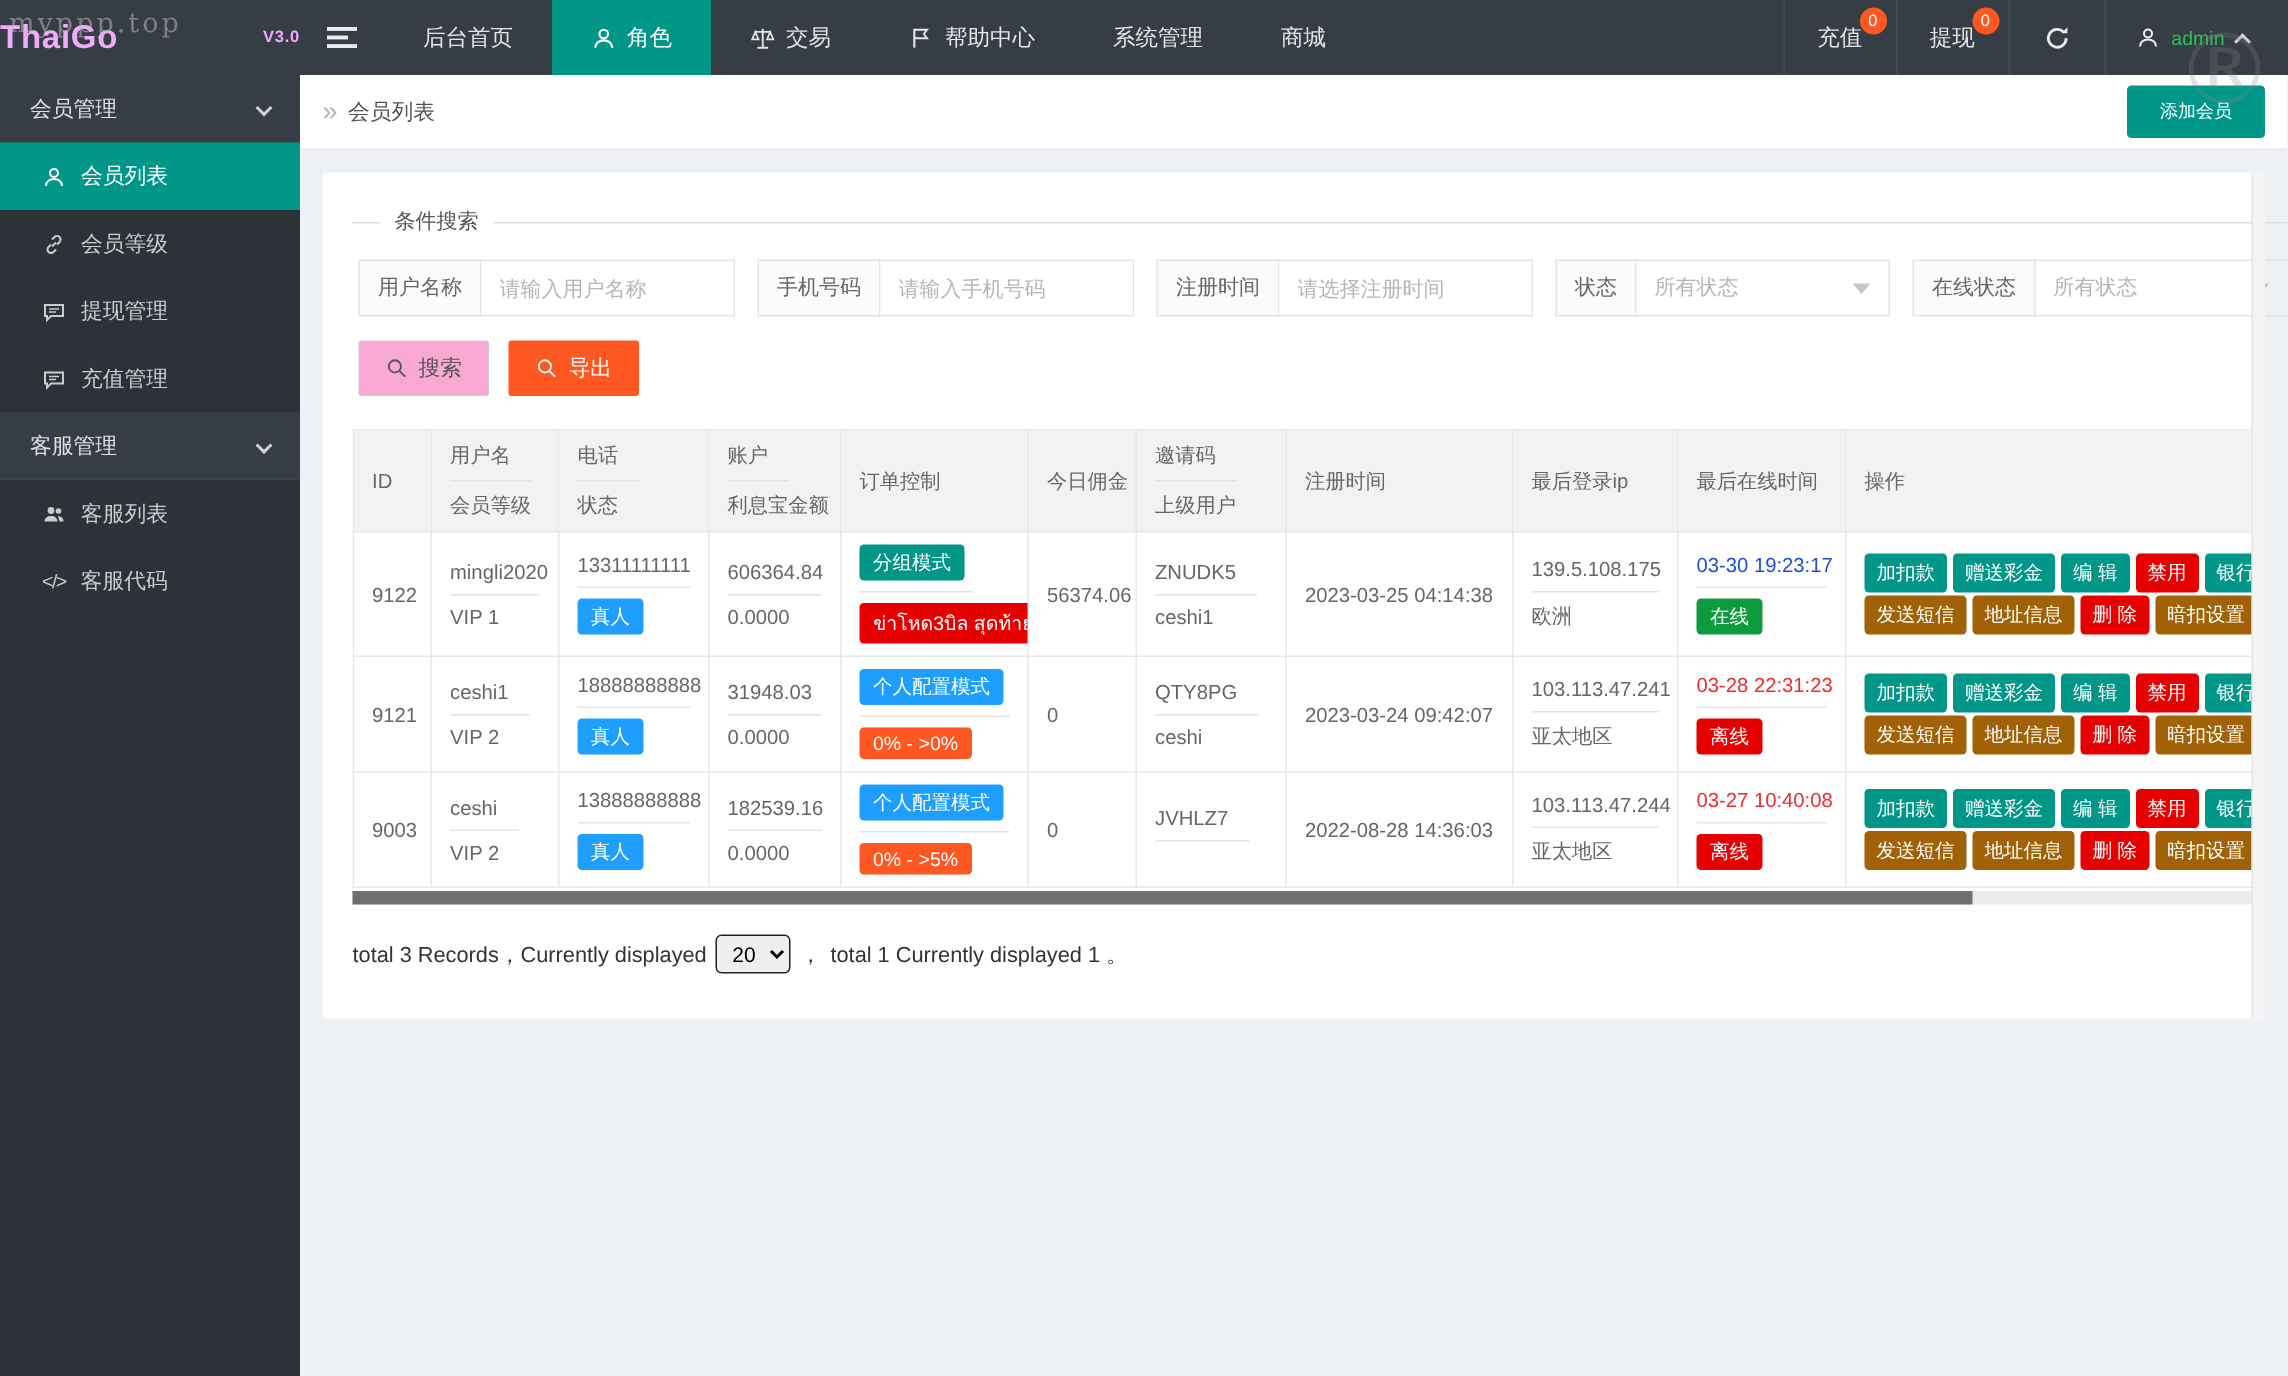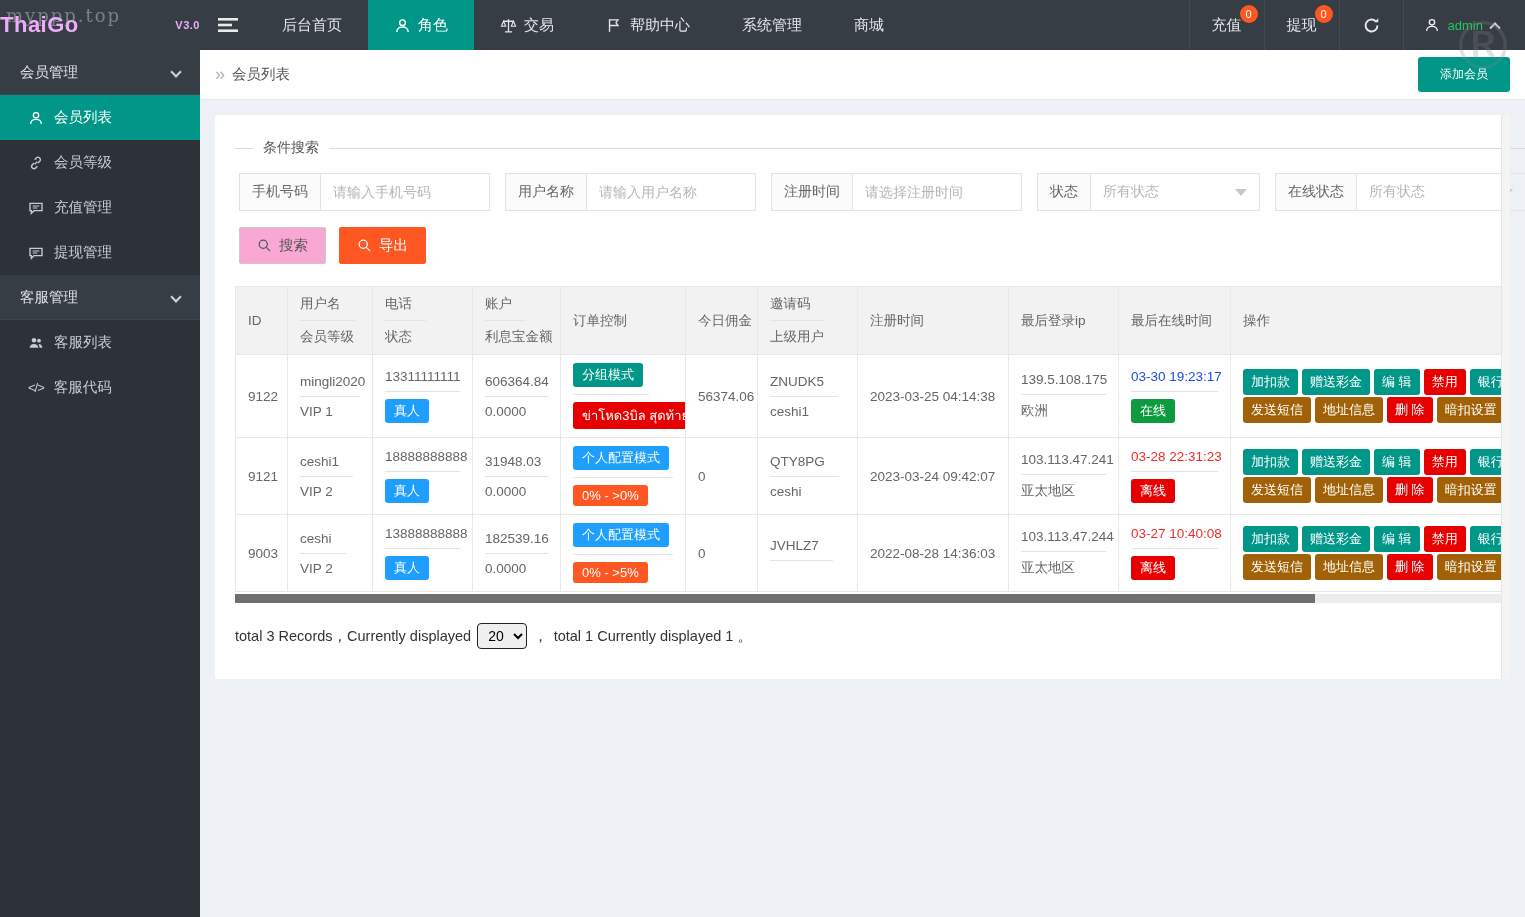--- a/index.html
+++ b/index.html
@@ -184,28 +184,28 @@
         <path d="M10 14l4-4" stroke="#c8cdd2" stroke-width="2"></path>
         <path d="M9 12l-2.5 2.5a3.5 3.5 0 0 0 5 5L14 17M15 12l2.5-2.5a3.5 3.5 0 0 0-5-5L10 7" fill="none" stroke="#c8cdd2" stroke-width="2"></path>
       </svg>
     <span>会员等级</span>
   </div>
   <div class="side-item">
     <svg viewBox="0 0 24 24">
         <path d="M3 5h18v11H9l-4 4v-4H3z" fill="none" stroke="#c8cdd2" stroke-width="2"></path>
         <path d="M7 9h10M7 12h7" stroke="#c8cdd2" stroke-width="1.6"></path>
       </svg>
-    <span>充值管理</span>
+    <span>提现管理</span>
   </div>
   <div class="side-item">
     <svg viewBox="0 0 24 24">
         <path d="M3 5h18v11H9l-4 4v-4H3z" fill="none" stroke="#c8cdd2" stroke-width="2"></path>
         <path d="M7 9h10M7 12h7" stroke="#c8cdd2" stroke-width="1.6"></path>
       </svg>
-    <span>提现管理</span>
+    <span>充值管理</span>
   </div>
   <div class="side-group">
     <span>客服管理</span>
     <i class="chev down"></i>
   </div>
   <div class="side-item">
     <svg viewBox="0 0 24 24">
         <circle cx="9" cy="8" r="3.4" fill="#c8cdd2"></circle>
         <path d="M2.5 19c0-3.6 2.9-5.6 6.5-5.6s6.5 2 6.5 5.6z" fill="#c8cdd2"></path>
         <circle cx="16.5" cy="8.5" r="2.8" fill="#c8cdd2"></circle>
@@ -226,26 +226,26 @@
     <button class="add-member-btn">添加会员</button>
   </div>
 
   <div class="content">
     <div class="panel">
 
       <fieldset class="search-set">
         <legend>条件搜索</legend>
         <div class="filter-row">
           <div class="fgroup">
+            <span class="flabel">用户名称</span>
+            <input placeholder="请输入用户名称" style="">
+          </div>
+          <div class="fgroup">
             <span class="flabel">手机号码</span>
             <input placeholder="请输入手机号码" style="">
-          </div>
-          <div class="fgroup">
-            <span class="flabel">用户名称</span>
-            <input placeholder="请输入用户名称" style="">
           </div>
           <div class="fgroup">
             <span class="flabel">注册时间</span>
             <input placeholder="请选择注册时间" style="">
           </div>
           <div class="fgroup">
             <span class="flabel">状态</span>
             <div class="fselect">
               <span>所有状态</span>
               <i class="tri-down"></i>

